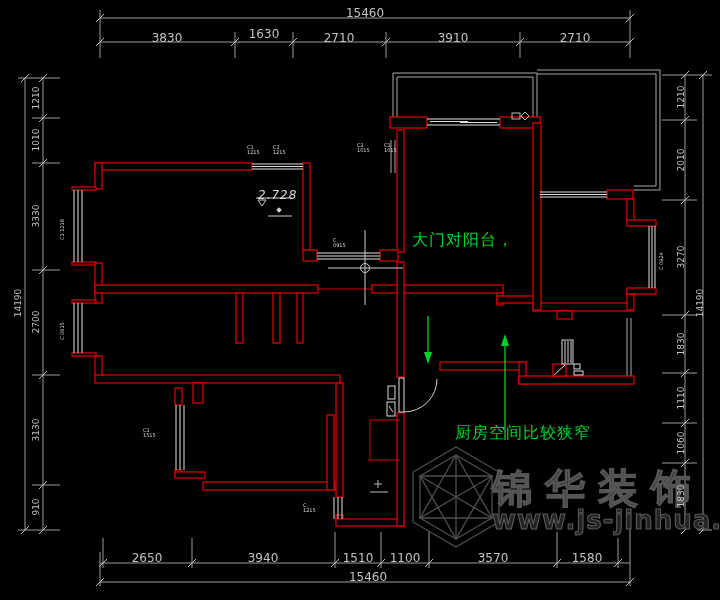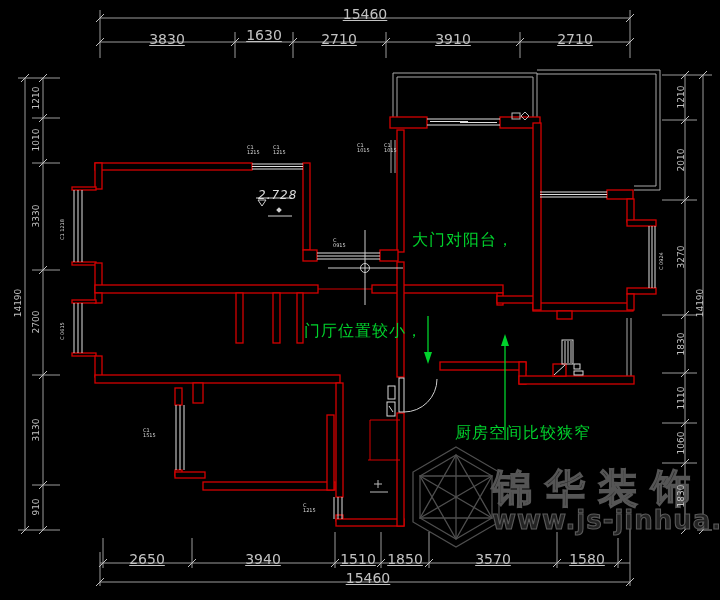--- a/index.html
+++ b/index.html
@@ -1,19 +1,19 @@
 <!DOCTYPE html>
 <html><head>
 <meta charset="utf-8">
 <style>
   html,body{margin:0;padding:0;background:#000;}
   .stage{position:relative;width:720px;height:600px;background:#000;overflow:hidden;
          font-family:"DejaVu Sans",sans-serif;}
   svg.layer{position:absolute;left:0;top:0;}
-  .dim{position:absolute;transform:translateX(-50%);font-size:14px;color:#c2c2c2;white-space:nowrap;text-decoration:underline;}
+  .dim{position:absolute;transform:translateX(-50%);font-size:12px;color:#c2c2c2;white-space:nowrap;}
   .dimv{position:absolute;transform:translate(-50%,-50%) rotate(-90deg);font-size:9px;color:#c2c2c2;white-space:nowrap;}
   .note{position:absolute;color:#00d22c;font-size:16px;letter-spacing:1px;white-space:nowrap;
         font-family:"DejaVu Sans",sans-serif;}
   .tag{position:absolute;width:16px;font-size:5px;line-height:5px;color:#d8d8d8;word-spacing:8px;}
   .tagv{position:absolute;font-size:5px;line-height:5px;color:#d8d8d8;transform:rotate(-90deg);transform-origin:left top;white-space:nowrap;}
   .level{position:absolute;font-size:12px;color:#dcdcdc;letter-spacing:1px;font-style:italic;}
   .wm-brand{position:absolute;left:492px;top:461px;font-size:40px;font-weight:bold;letter-spacing:13px;
             color:#232323;-webkit-text-stroke:1.2px #555;white-space:nowrap;}
   .wm-url{position:absolute;left:492px;top:505px;font-size:26px;font-weight:bold;letter-spacing:1px;
           color:#232323;-webkit-text-stroke:1.1px #5a5a5a;white-space:nowrap;}
@@ -150,21 +150,21 @@
   <span class="dim" style="left:365px;top:6px">15460</span>
   <span class="dim" style="left:167px;top:31px">3830</span>
   <span class="dim" style="left:264px;top:27px">1630</span>
   <span class="dim" style="left:339px;top:31px">2710</span>
   <span class="dim" style="left:453px;top:31px">3910</span>
   <span class="dim" style="left:575px;top:31px">2710</span>
 
   <span class="dim" style="left:147px;top:551px">2650</span>
   <span class="dim" style="left:263px;top:551px">3940</span>
   <span class="dim" style="left:358px;top:551px">1510</span>
-  <span class="dim" style="left:405px;top:551px">1850</span>
+  <span class="dim" style="left:405px;top:551px">1100</span>
   <span class="dim" style="left:493px;top:551px">3570</span>
   <span class="dim" style="left:587px;top:551px">1580</span>
   <span class="dim" style="left:368px;top:570px">15460</span>
 
   <span class="dimv" style="left:36px;top:98px">1210</span>
   <span class="dimv" style="left:36px;top:140px">1010</span>
   <span class="dimv" style="left:36px;top:216px">3330</span>
   <span class="dimv" style="left:36px;top:322px">2700</span>
   <span class="dimv" style="left:36px;top:430px">3130</span>
   <span class="dimv" style="left:36px;top:507px">910</span>
@@ -173,21 +173,20 @@
   <span class="dimv" style="left:681px;top:97px">1210</span>
   <span class="dimv" style="left:681px;top:160px">2010</span>
   <span class="dimv" style="left:681px;top:257px">3270</span>
   <span class="dimv" style="left:681px;top:344px">1830</span>
   <span class="dimv" style="left:681px;top:398px">1110</span>
   <span class="dimv" style="left:681px;top:443px">1060</span>
   <span class="dimv" style="left:681px;top:496px">1830</span>
   <span class="dimv" style="left:700px;top:303px">14190</span>
 
   <span class="note" style="left:412px;top:230px">大门对阳台，</span>
-  <span class="note" style="left:304px;top:321px">门厅位置较小，</span>
   <span class="note" style="left:455px;top:423px">厨房空间比较狭窄</span>
 
   <span class="level" style="left:258px;top:188px">2.728</span>
 
   <span class="tag" style="left:247px;top:145px">C1 1215</span>
   <span class="tag" style="left:273px;top:145px">C1 1215</span>
   <span class="tag" style="left:357px;top:143px">C1 1015</span>
   <span class="tag" style="left:384px;top:143px">C1 1015</span>
   <span class="tag" style="left:333px;top:238px">C 0915</span>
   <span class="tag" style="left:143px;top:428px">C1 1515</span>

